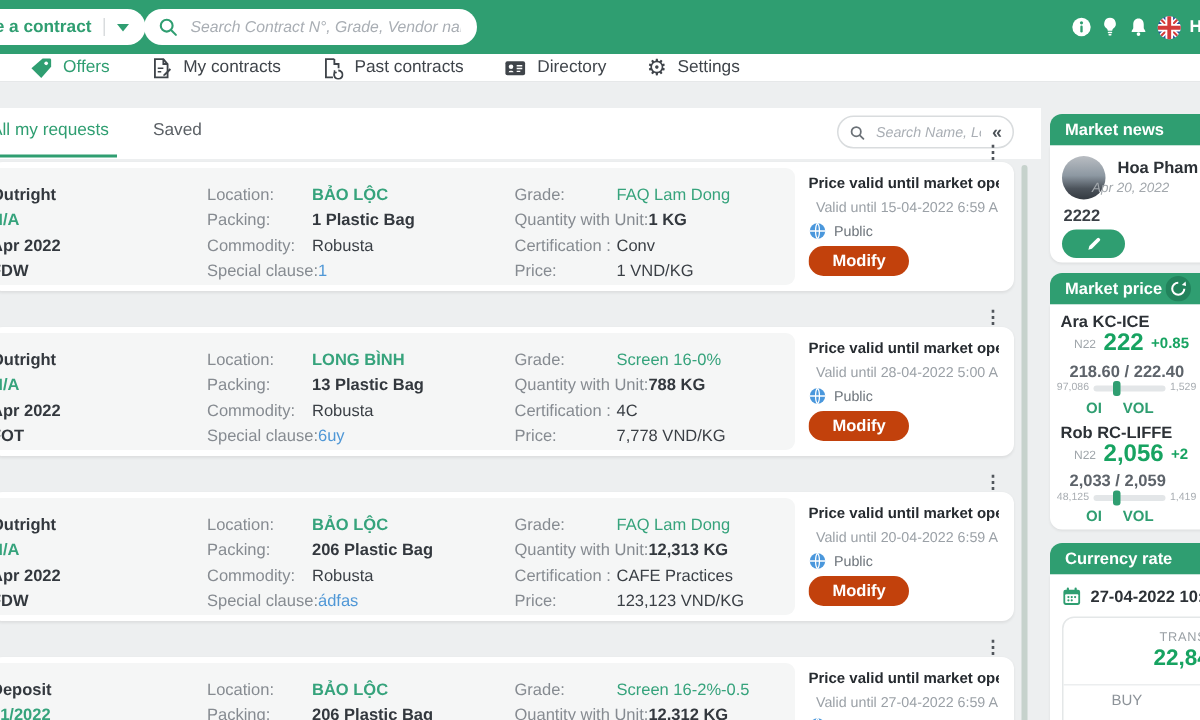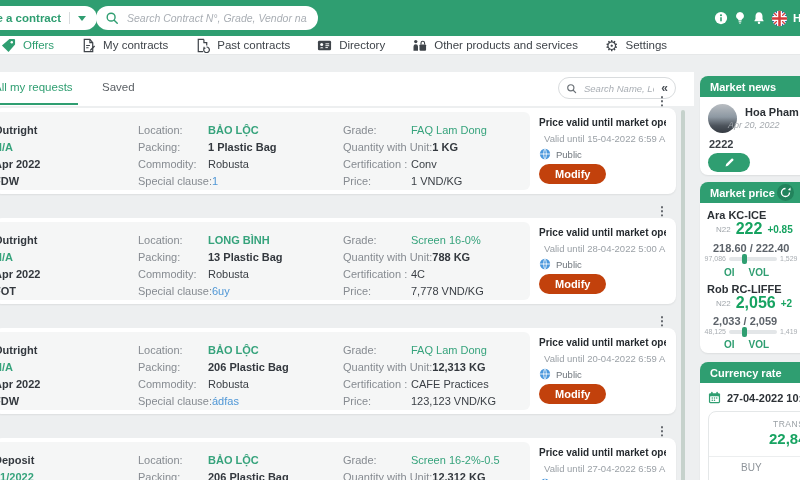--- a/index.html
+++ b/index.html
@@ -16,21 +16,21 @@
            display:flex;align-items:center;gap:6px;padding:0 9px;}
   .gsearch input{border:0;outline:0;flex:1;font-size:10.5px;font-style:italic;color:#555;
                  font-family:"Liberation Sans",sans-serif;background:transparent;}
   .gsearch input::placeholder{color:#a9aeb4;}
   .top-icons{position:absolute;left:714px;top:0;height:36px;display:flex;align-items:center;gap:5px;}
   .tico{width:14px;height:14px;flex:0 0 auto;cursor:pointer;}
   .tflag{width:17px;height:17px;flex:0 0 auto;cursor:pointer;}
   .tuser{color:#fff;font-size:11.5px;font-weight:bold;white-space:nowrap;cursor:pointer;}
   
   .navbar{position:absolute;top:36px;left:0;right:0;height:19px;background:#fff;border-bottom:1px solid #e6e8e9;
-          display:flex;align-items:center;gap:27px;padding-left:1px;box-sizing:border-box;}
+          display:flex;align-items:center;gap:27px;padding-left:20px;box-sizing:border-box;}
   .nav-item{display:flex;align-items:center;gap:7px;font-size:11.5px;color:#3f444a;cursor:pointer;white-space:nowrap;}
   .nav-item.active{color:#2f9e71;}
   .nav-ico{width:15px;height:15px;display:inline-flex;}
   .gear{font-size:15px;line-height:15px;color:#3f444a;width:auto;}
   
   .content{position:absolute;top:72px;left:0;right:0;bottom:0;background:#edeff0;}
   .tabstrip{position:absolute;top:0;left:0;width:694px;height:34px;background:#fff;}
   .tab{position:absolute;top:9px;font-size:11.5px;white-space:nowrap;cursor:pointer;}
   .tab.active{color:#2f9e71;}
   .tab.idle{color:#5c6166;}
@@ -181,29 +181,20 @@
     <div class="nav-item">
       <svg class="nav-ico" viewBox="0 0 16 16">
         <rect x="1" y="3" width="14" height="10" rx="1.4" fill="#3f444a"></rect>
         <circle cx="5" cy="7" r="1.6" fill="#ffffff"></circle>
         <path d="M3.2 10.8c.4-1.3 3.2-1.3 3.6 0z" fill="#ffffff"></path>
         <path d="M9 6.2h4M9 8.2h4M9 10.2h2.6" stroke="#ffffff" stroke-width="1"></path>
       </svg>
       <span>Directory</span>
     </div>
     <div class="nav-item">
-      <svg class="nav-ico" viewBox="0 0 16 16" fill="#3f444a">
-        <circle cx="4" cy="3.8" r="1.8"></circle>
-        <path d="M1.6 13.5V9a2.4 2.4 0 0 1 4.8 0v4.5z"></path>
-        <rect x="8" y="6.8" width="7" height="6.7" rx="1"></rect>
-        <path d="M9.6 6.8V5.4a1.9 1.9 0 0 1 3.8 0v1.4" fill="none" stroke="#3f444a" stroke-width="1.2"></path>
-      </svg>
-      <span>Other products and services</span>
-    </div>
-    <div class="nav-item">
       <span class="gear">⚙</span>
       <span>Settings</span>
     </div>
   </div>
 
   <div class="content">
 
     <div class="tabstrip">
       <div class="tab active" style="left:-6px">All my requests</div>
       <div class="tab-underline"></div>

